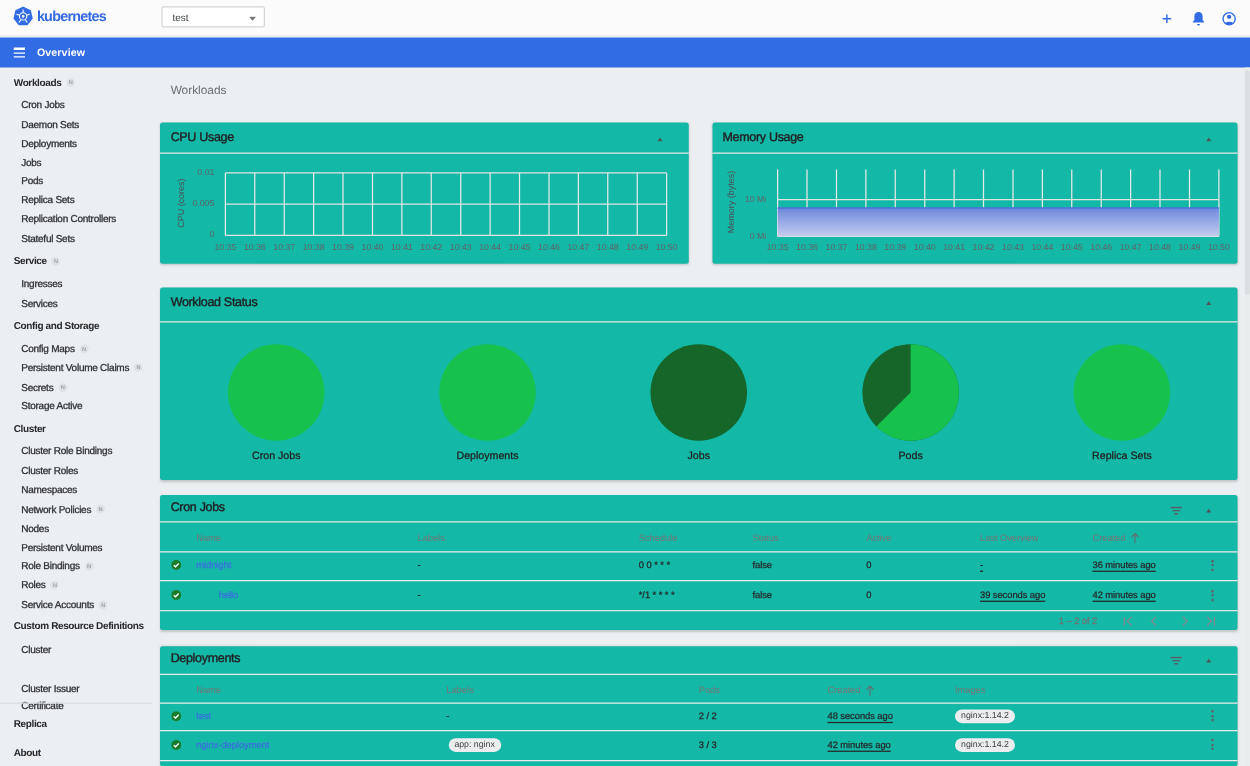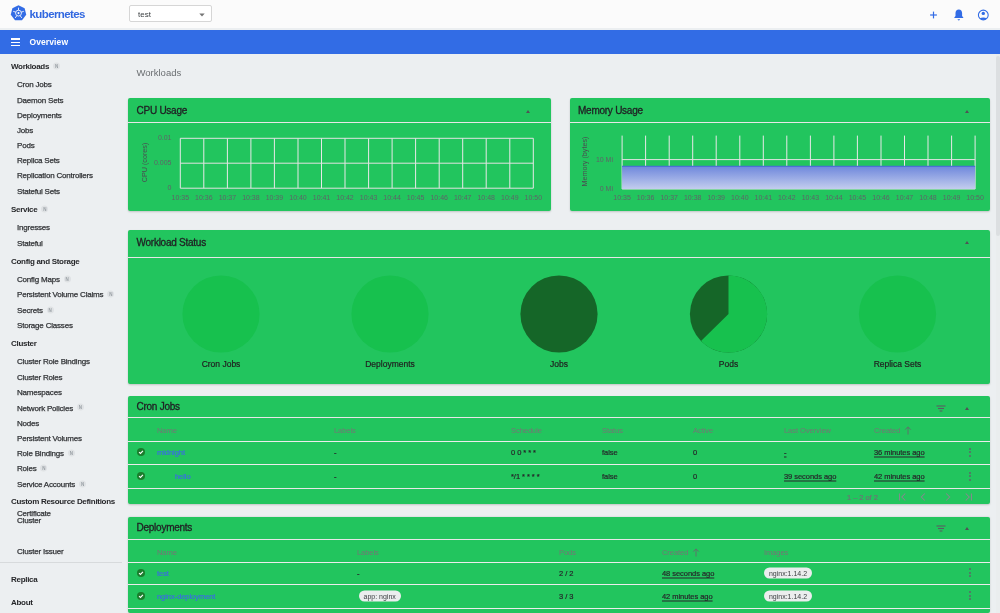--- a/index.html
+++ b/index.html
@@ -15,21 +15,21 @@
   #search span { position:absolute; left:32px; top:50%; transform:translateY(-50%); font-size:8px; color:#80868b; }
   
   #bluebar { position:absolute; left:0; top:30px; width:1000px; height:24px; background:#326ce5; }
   #bluebar .bar { position:absolute; left:11px; width:9px; height:1.7px; background:#fff; }
   #overview { position:absolute; left:29.5px; top:50%; transform:translateY(-50%); color:#fff; font-size:8.5px; font-weight:bold; letter-spacing:0.1px; }
   
   .sh { position:absolute; left:11px; transform:translateY(-50%); font-size:8px; font-weight:bold; color:#26272a; white-space:nowrap; letter-spacing:-0.3px; }
   .si { position:absolute; left:17px; transform:translateY(-50%); font-size:8px; color:#313336; white-space:nowrap; letter-spacing:-0.2px; -webkit-text-stroke:0.25px #313336; }
   .nb { display:inline-block; vertical-align:middle; margin-left:4px; margin-top:-1px; width:7px; height:7px; border-radius:50%; background:#dfe2e4; color:#9aa0a6; font-size:4.5px; font-weight:bold; text-align:center; line-height:7px; letter-spacing:0; -webkit-text-stroke:0 transparent; }
   
-  .card { position:absolute; background:#22c55e; border-radius:2px; box-shadow:0 1px 2px rgba(0,0,0,0.18);text-align:center; }
+  .card { position:absolute; background:#14b8a6; border-radius:2px; box-shadow:0 1px 2px rgba(0,0,0,0.18);text-align:center; }
   .ctitle { position:absolute; left:8.5px; transform:translateY(-50%); font-size:10px; font-weight:normal; color:#202124; letter-spacing:-0.25px; -webkit-text-stroke:0.3px #202124;}
   .cdiv { position:absolute; left:0; width:100%; height:1px; background:#e7e7e7; }
   .caret { position:absolute; width:0; height:0; border-left:2.8px solid transparent; border-right:2.8px solid transparent; border-bottom:3.3px solid #505356; }
   .hdg { position:absolute; font-size:9.5px; color:#6a6e71; }
   
   .th { position:absolute; transform:translateY(-50%); font-size:7.5px; color:#757575; white-space:nowrap; letter-spacing:-0.05px; }
   .td { position:absolute; transform:translateY(-50%); font-size:7.5px; color:#26272a; white-space:nowrap; letter-spacing:-0.05px; -webkit-text-stroke:0.2px currentColor; }
   .tlink { color:#3b6fe0; }
   .tund { text-decoration:underline; text-decoration-thickness:0.8px; text-underline-offset:1.5px; }
   .chip { position:absolute; transform:translate(0,-50%); background:#ebedee; border-radius:6px; font-size:7px; color:#3c4043; padding:2px 5px; white-space:nowrap; }
@@ -86,39 +86,39 @@
   <div class="si" style="top:84.4px">Cron Jobs</div>
   <div class="si" style="top:99.7px">Daemon Sets</div>
   <div class="si" style="top:115.1px">Deployments</div>
   <div class="si" style="top:129.9px">Jobs</div>
   <div class="si" style="top:145.3px">Pods</div>
   <div class="si" style="top:160.4px">Replica Sets</div>
   <div class="si" style="top:175.3px">Replication Controllers</div>
   <div class="si" style="top:190.5px">Stateful Sets</div>
   <div class="sh" style="top:209.1px">Service<span class="nb">N</span></div>
   <div class="si" style="top:226.9px">Ingresses</div>
-  <div class="si" style="top:242.5px">Stateful</div>
+  <div class="si" style="top:242.5px">Services</div>
   <div class="sh" style="top:261.0px">Config and Storage</div>
   <div class="si" style="top:279.0px">Config Maps<span class="nb">N</span></div>
   <div class="si" style="top:294.4px">Persistent Volume Claims<span class="nb">N</span></div>
   <div class="si" style="top:309.8px">Secrets<span class="nb">N</span></div>
-  <div class="si" style="top:325.0px">Storage Classes</div>
+  <div class="si" style="top:325.0px">Storage Active</div>
   <div class="sh" style="top:342.9px">Cluster</div>
   <div class="si" style="top:361.4px">Cluster Role Bindings</div>
   <div class="si" style="top:377.0px">Cluster Roles</div>
   <div class="si" style="top:392.3px">Namespaces</div>
   <div class="si" style="top:407.6px">Network Policies<span class="nb">N</span></div>
   <div class="si" style="top:422.8px">Nodes</div>
   <div class="si" style="top:437.7px">Persistent Volumes</div>
   <div class="si" style="top:453.0px">Role Bindings<span class="nb">N</span></div>
   <div class="si" style="top:468.2px">Roles<span class="nb">N</span></div>
   <div class="si" style="top:483.7px">Service Accounts<span class="nb">N</span></div>
   <div class="sh" style="top:500.9px">Custom Resource Definitions</div>
   <div class="si" style="top:520.4px">Cluster</div>
-  <div class="si" style="top:513px">Certificate</div>
+  <div class="si" style="top:565px">Certificate</div>
   <div class="si" style="top:551.1px">Cluster Issuer</div>
   <div class="abs" style="left:0;top:561.8px;width:122px;height:1px;background:#d7dadc"></div>
   <div class="sh" style="top:579.3px">Replica</div>
   <div class="sh" style="top:601.6px">About</div>
 </div>
 
 <div class="hdg" style="left:136.5px;top:67px">Workloads</div>
 
 <div class="card" style="left:128px;top:98px;width:422.5px;height:113px">
   <div class="ctitle" style="top:12px">CPU Usage</div>

